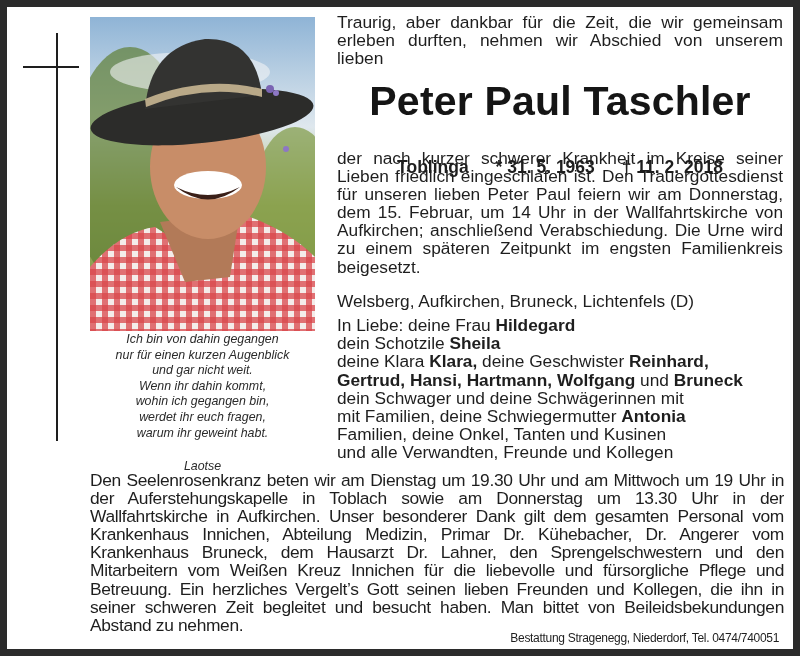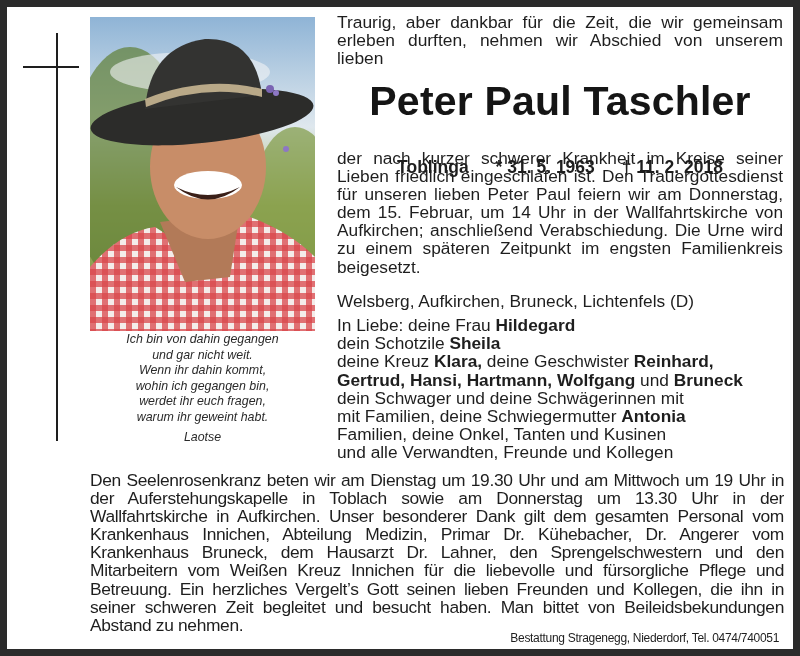--- a/index.html
+++ b/index.html
@@ -39,21 +39,21 @@
     .poem {
       position: absolute;
       left: 83px; top: 325px;
       width: 225px;
       text-align: center;
       font-style: italic;
       font-size: 12.4px;
       line-height: 15.6px;
       color: #2a2a2a;
     }
-    .poem .author { margin-top: 4px; }
+    .poem .author { margin-top: 18px; }
     .intro {
       position: absolute;
       left: 330px; top: 6px;
       width: 446px;
       font-size: 17.4px;
       line-height: 18px;
       text-align: justify;
       text-align-last: left;
     }
     .name {
@@ -164,20 +164,21 @@
       <path d="M55 92 Q60 30 115 22 Q165 20 172 78 Z" fill="#333331"></path>
       <path d="M55 82 Q115 58 172 72 L172 80 Q115 66 56 90 Z" fill="#b9a988"></path>
       <circle cx="180" cy="72" r="4" fill="#7a64b3"></circle>
       <circle cx="186" cy="76" r="3" fill="#8d77c4"></circle>
       <circle cx="196" cy="132" r="3" fill="#8d77c4"></circle>
     </svg>
   </div>
 
   <div class="poem">
     <div>Ich bin von dahin gegangen</div>
+    <div>nur für einen kurzen Augenblick</div>
     <div>und gar nicht weit.</div>
     <div>Wenn ihr dahin kommt,</div>
     <div>wohin ich gegangen bin,</div>
     <div>werdet ihr euch fragen,</div>
     <div>warum ihr geweint habt.</div>
     <div class="author">Laotse</div>
   </div>
 
   <div class="intro">Traurig, aber dankbar für die Zeit, die wir gemeinsam erleben durften, nehmen wir Abschied von unserem lieben</div>
 
@@ -196,21 +197,21 @@
   <div class="places">Welsberg, Aufkirchen, Bruneck, Lichtenfels (D)</div>
 
   <div class="family">
     <div class="line">
       <span>In Liebe: deine Frau </span><b>Hildegard</b>
     </div>
     <div class="line">
       <span>dein Schotzile </span><b>Sheila</b>
     </div>
     <div class="line">
-      <span>deine Kreuz </span><b>Klara,</b><span> deine Geschwister </span><b>Reinhard,</b>
+      <span>deine Klara </span><b>Klara,</b><span> deine Geschwister </span><b>Reinhard,</b>
     </div>
     <div class="line">
       <b>Gertrud, Hansi, Hartmann, Wolfgang</b><span> und </span><b>Bruneck</b>
     </div>
     <div class="line">dein Schwager und deine Schwägerinnen mit</div>
     <div class="line">
       <span>mit Familien, deine Schwiegermutter </span><b>Antonia</b>
     </div>
     <div class="line">Familien, deine Onkel, Tanten und Kusinen</div>
     <div class="line">und alle Verwandten, Freunde und Kollegen</div>

